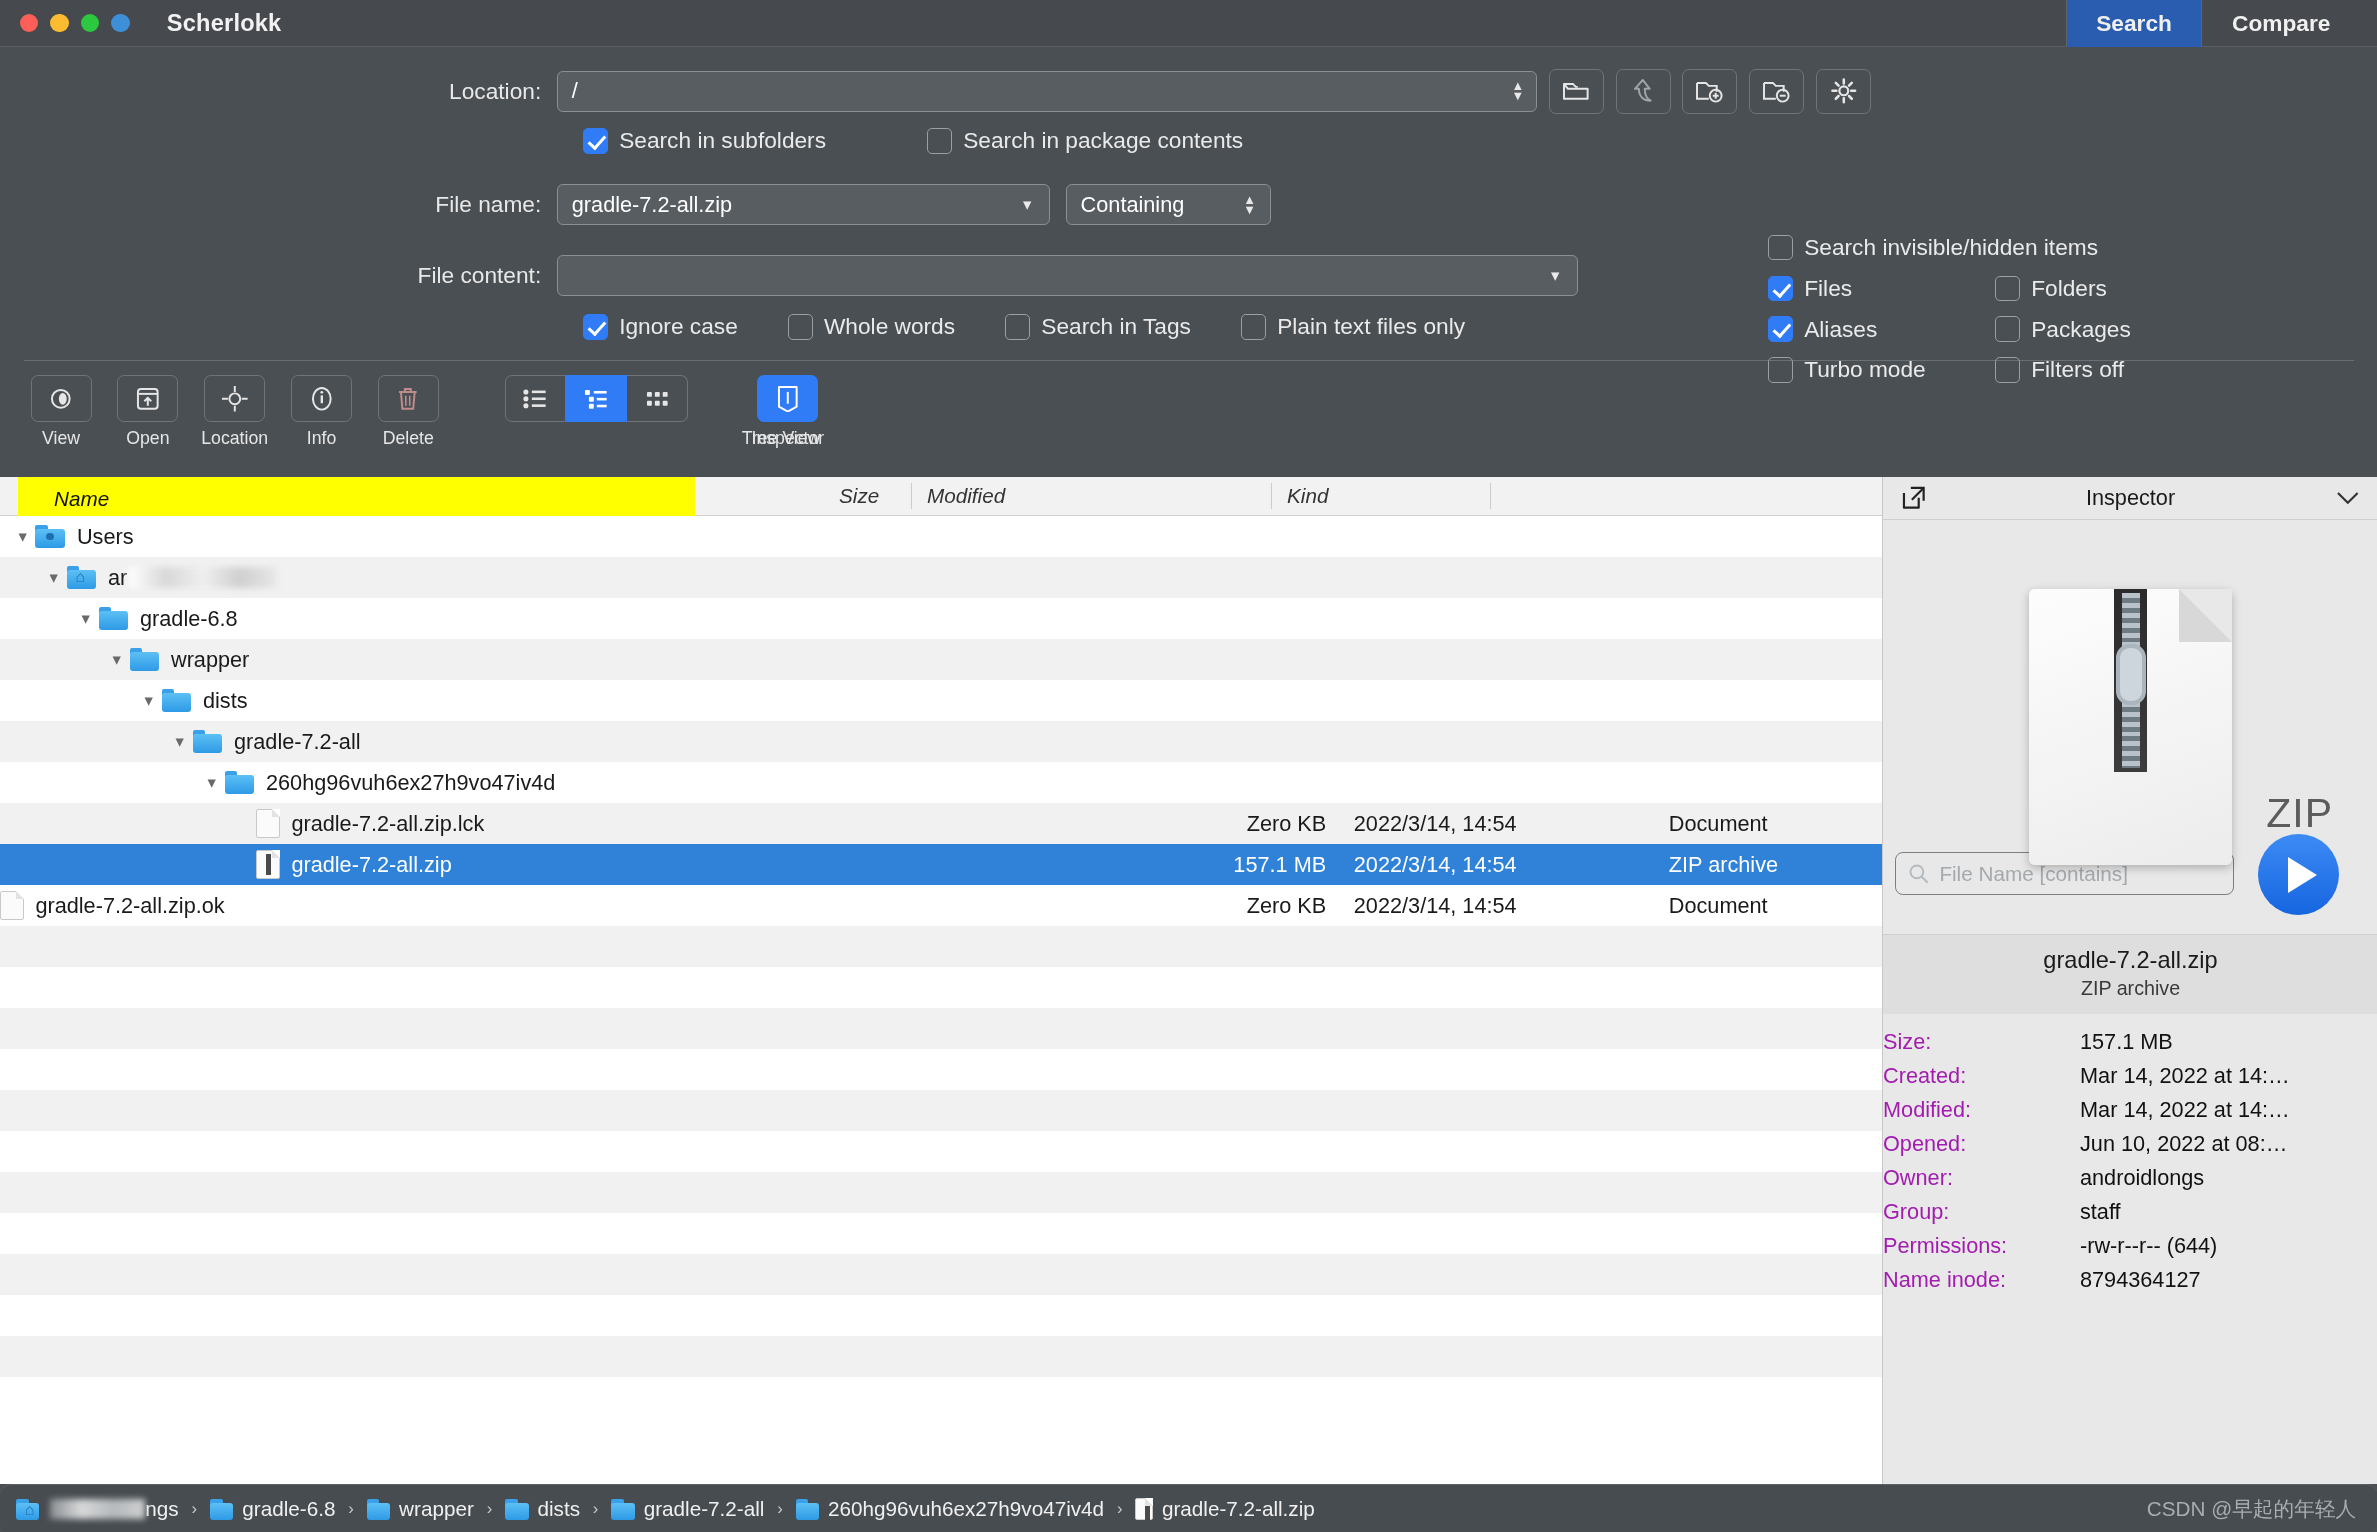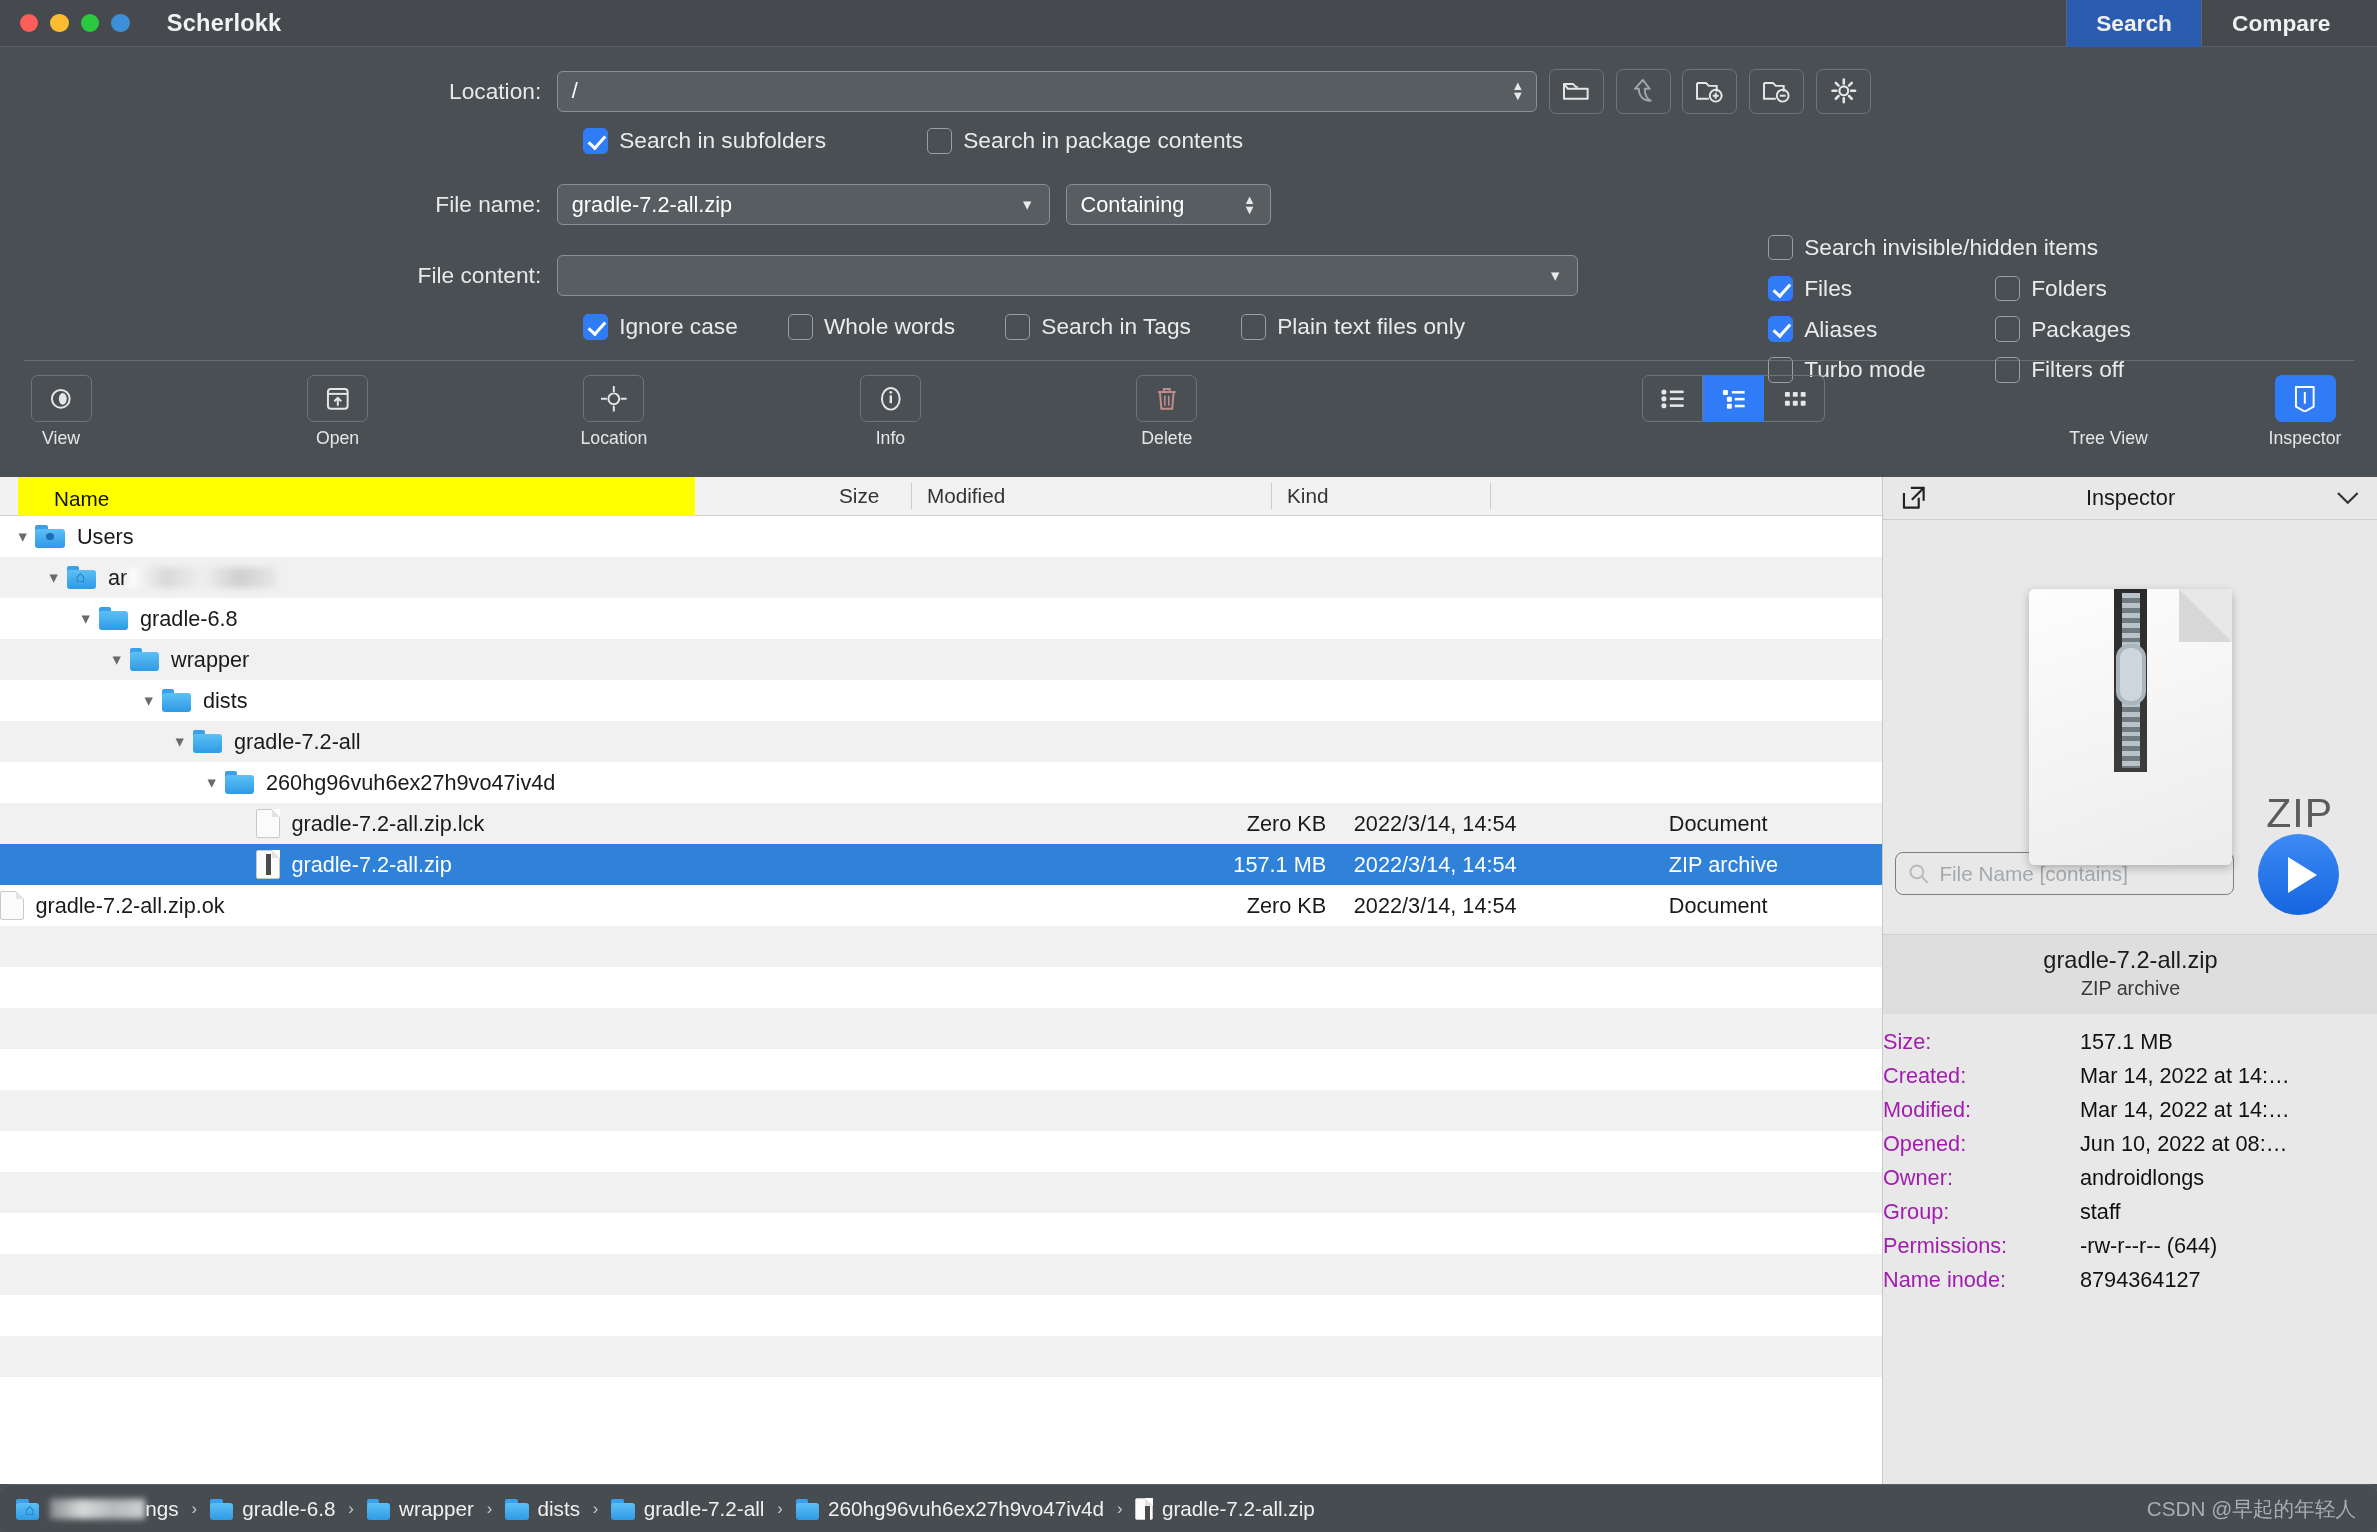--- a/index.html
+++ b/index.html
@@ -72,21 +72,21 @@
   }
   .cb span { color: #eaeaea; font-size: 22.7px; margin-left: 10.8px; white-space: nowrap; }
 
   .right-opts { position: absolute; right: 69px; top: 187px; width: 552px; }
   .right-opts .line { display: flex; margin-bottom: 13.8px; }
   .right-opts .col1 { width: 227px; }
 
   .divider { height: 1px; background: #6a6f73; margin: 19.7px 23.6px 0 23.6px; }
 
   
-  .toolbar { height: 116px; display: flex; align-items: flex-start; padding: 13.8px 23.6px 0 23.6px; flex: none; position: relative; justify-content: space-between; }
+  .toolbar { height: 116px; display: flex; align-items: flex-start; padding: 13.8px 23.6px 0 23.6px; flex: none; position: relative; }
   .tb { display: flex; flex-direction: column; align-items: center; width: 75px; margin-right: 11.8px; }
   .tb .bx {
     width: 61px; height: 47px; border: 1px solid #6e7478; border-radius: 6.9px;
     display: flex; align-items: center; justify-content: center; background: transparent;
   }
   .tb .bx.sel { background: #2f7cf6; border-color: #2f7cf6; }
   .tb .cap { color: #e6e6e6; font-size: 17.7px; margin-top: 5.9px; white-space: nowrap; }
   .tb-gap { width: 47px; }
   .tb-group { display: flex; }
   .tb-group .bx { border-radius: 0; border-left: none; }
@@ -107,21 +107,21 @@
     display: flex; align-items: center; justify-content: center;
   }
   .gobtn .tri {
     width: 0; height: 0; border-left: 29.6px solid #ffffff;
     border-top: 18.7px solid transparent; border-bottom: 18.7px solid transparent; margin-left: 7.9px;
   }
 
   
   .content { flex: 1; display: flex; min-height: 0; }
   .list-pane { flex: 1; background: #ffffff; display: flex; flex-direction: column; min-width: 0; position: relative; }
-  .hdr { height: 39px; background: #f2f2f2; display: flex; align-items: center; border-bottom: 1px solid #d0d0d0; flex: none; position: relative; }
+  .hdr { height: 39px; background: #f2f2f2; display: flex; align-items: center; border-bottom: 1px solid #d0d0d0; flex: none; position: relative; font-style: italic; }
   .hdr .cell { font-size: 20.7px; color: #333; position: relative; height: 39px; display: flex; align-items: center; }
   .hdr .sep { position: absolute; top: 5.9px; bottom: 5.9px; width: 1px; background: #ccc; }
   .hl-name { position: absolute; left: 17.7px; top: 0; width: 677px; height: 39px; background: #ffff00; }
   .hdr .nametxt { position: absolute; left: 54px; top: 9.9px; color: #111; font-size: 20.7px; z-index: 2; }
 
   .rows { flex: 1; overflow: hidden; }
   .r { height: 41px; display: flex; align-items: center; font-size: 21.7px; color: #1a1a1a; }
   .r.alt { background: #f1f1f1; }
   .r.sel { background: #2f82d8; color: #fff; }
   .c-name { display: flex; align-items: center; flex: 1; min-width: 0; }

